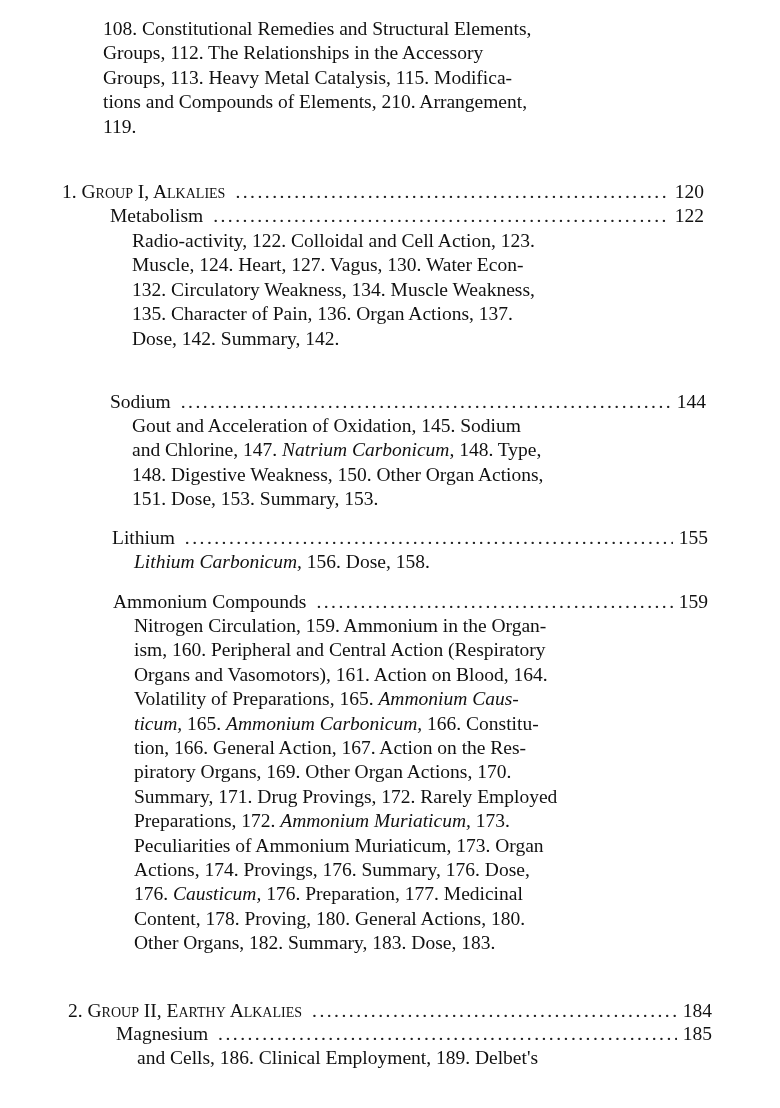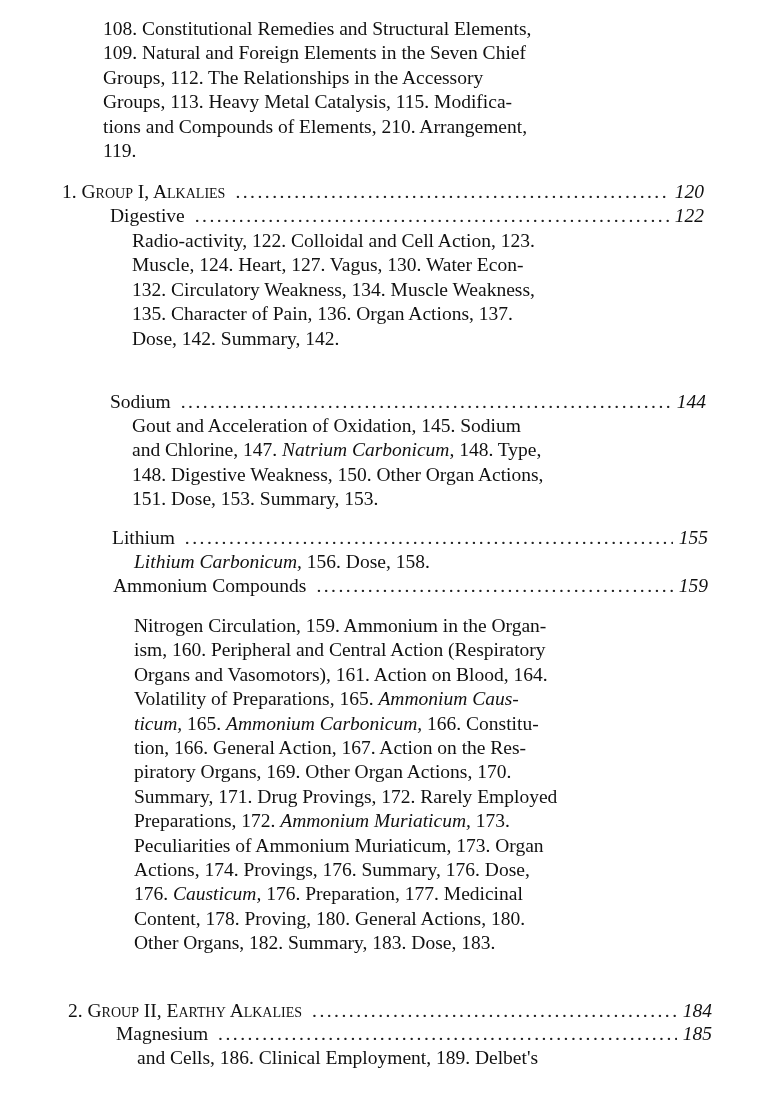--- a/index.html
+++ b/index.html
@@ -16,47 +16,46 @@
   .entry { position: absolute; display: flex; align-items: baseline; white-space: nowrap; }
   .entry .label { flex: 0 0 auto; }
   .entry .leader {
     flex: 1 1 auto; overflow: hidden; margin: 0 6px 0 10px;
     letter-spacing: 4.2px; color: #222;
   }
   .entry .leader::before {
     content: ". . . . . . . . . . . . . . . . . . . . . . . . . . . . . . . . . . . . . . . . . . . . . . . . . . . . . . . . . . . . . . . . . . . . . . . . . . . . . . . . . . . . . . . . . . . . . . . . . . . . ";
     letter-spacing: -1.2px;
   }
-  .entry .page { flex: 0 0 auto; font-style: italic; }
+  .entry .page { flex: 0 0 auto; }
   .sc { font-variant: small-caps; }
   .line { display: block; }
 </style>
 </head>
 <body>
 
 <div class="block para" style="left:103px; top:17px; width:560px;">
   <span class="line">108.  Constitutional Remedies and Structural Elements,</span>
-  <span class="line">109.  Natural and Foreign Elements in the Seven Chief</span>
   <span class="line">Groups, 112.  The Relationships in the Accessory</span>
   <span class="line">Groups, 113.  Heavy Metal Catalysis, 115.  Modifica-</span>
   <span class="line">tions and Compounds of Elements, 210.  Arrangement,</span>
   <span class="line">119.</span>
 </div>
 
 <div class="entry" style="left:62px; top:180px; width:642px;">
   <span class="label">
     <span>1.</span>
     <span class="sc">Group I, Alkalies</span>
   </span>
   <span class="leader"></span>
   <span class="page">120</span>
 </div>
 
 <div class="entry" style="left:110px; top:204px; width:594px;">
-  <span class="label">Digestive</span>
+  <span class="label">Metabolism</span>
   <span class="leader"></span>
   <span class="page">122</span>
 </div>
 <div class="block para" style="left:132px; top:229px; width:533px;">
     <span class="line"><span>Radio-activity, 122.  Colloidal and Cell Action, 123.</span></span>
     <span class="line"><span>Muscle, 124.  Heart, 127.  Vagus, 130.  Water Econ-</span></span>
     <span class="line"><span>132.  Circulatory Weakness, 134.  Muscle Weakness,</span></span>
     <span class="line"><span>135.  Character of Pain, 136.  Organ Actions, 137.</span></span>
     <span class="line"><span>Dose, 142.  Summary, 142.</span></span>
   </div>
@@ -75,21 +74,21 @@
 
 <div class="entry" style="left:112px; top:526px; width:596px;">
   <span class="label">Lithium</span>
   <span class="leader"></span>
   <span class="page">155</span>
 </div>
 <div class="block para" style="left:134px; top:550px; width:533px;">
     <span class="line"><span class="it">Lithium Carbonicum,</span><span> 156.  Dose, 158.</span></span>
   </div>
 
-<div class="entry" style="left:113px; top:574px; width:595px;">
+<div class="entry" style="left:113px; top:590px; width:595px;">
   <span class="label">Ammonium Compounds</span>
   <span class="leader"></span>
   <span class="page">159</span>
 </div>
 <div class="block para" style="left:134px; top:614px; width:534px;">
     <span class="line"><span>Nitrogen Circulation, 159.  Ammonium in the Organ-</span></span>
     <span class="line"><span>ism, 160.  Peripheral and Central Action (Respiratory</span></span>
     <span class="line"><span>Organs and Vasomotors), 161.  Action on Blood, 164.</span></span>
     <span class="line"><span>Volatility of Preparations, 165.  </span><span class="it">Ammonium Caus-</span></span>
     <span class="line"><span class="it">ticum,</span><span> 165.  </span><span class="it">Ammonium Carbonicum,</span><span> 166.  Constitu-</span></span>

